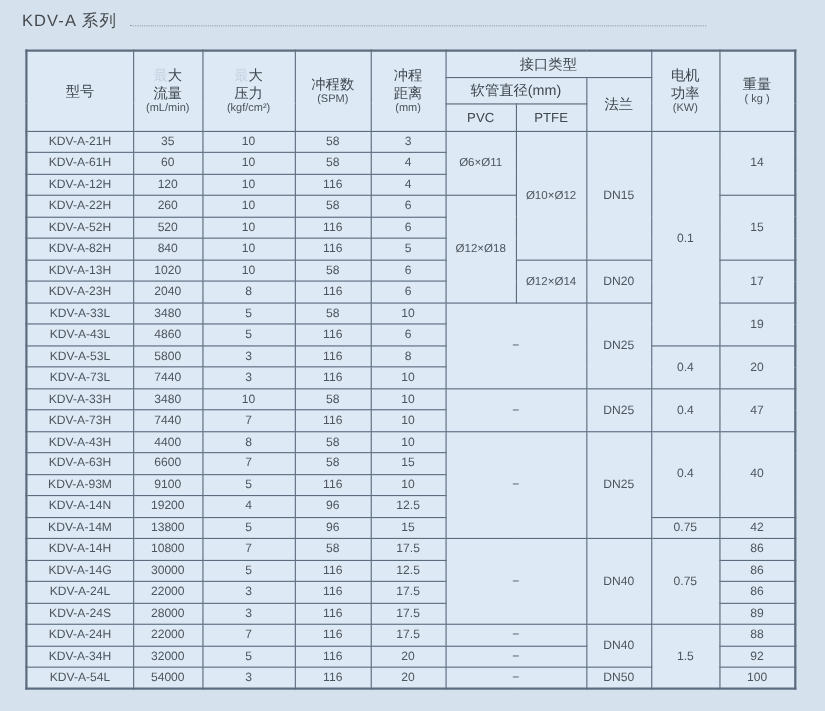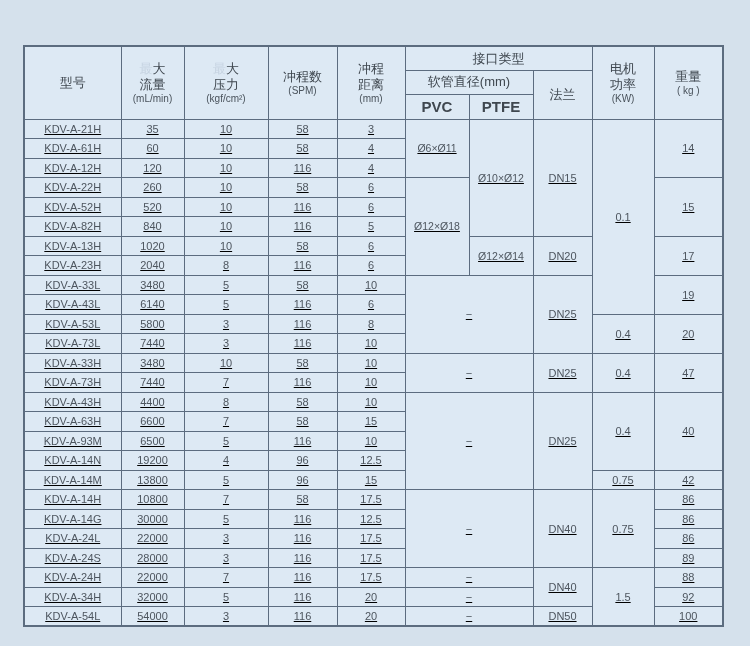--- a/index.html
+++ b/index.html
@@ -37,40 +37,44 @@
   table.spec th, table.spec td {
     border: 1px solid #5c6c7f;
     background: #dde9f4;
     text-align: center; vertical-align: middle;
     padding: 0;
     overflow: hidden;
   }
   thead tr.h1 { height: 24px; }
   thead tr.h2 { height: 24px; }
   thead tr.h3 { height: 25px; }
-  tbody tr { height: 19.5px; text-decoration: underline; }
+  tbody tr { height: 19.5px; }
 
   th { font-weight: normal; }
   th .cn {
     font-size: 13px; line-height: 1.18; color: #3f474f;
     white-space: pre-line;
   }
   th .unit { font-size: 10px; color: #49525b; margin-top: 1px; white-space: nowrap; }
-  th .sub  { font-size: 15px; color: #3f474f; font-weight: bold; }
+  th .sub  { font-size: 12px; color: #3f474f; }
   .ghost::first-letter { color: #c6d3e1; }
 
   td { font-size: 11px; color: #4d555e; }
   td[data-name="pvc-cell"], td[data-name="ptfe-cell"] { font-size: 10.5px; }
   td[data-name="hose-cell"] { font-size: 11px; }
 </style>
 </head>
 <body>
 
 <div class="page" data-name="page-root">
 
+  <div class="title-row" data-name="section-title-row">
+    <span class="page-title" data-name="page-title">KDV-A 系列</span>
+    <span class="dotline" data-name="title-dotted-line"></span>
+  </div>
 
   <table class="spec" data-name="spec-table">
     <colgroup>
       <col style="width:97px">
         <col style="width:63px">
         <col style="width:84px">
       <col style="width:69px">
         <col style="width:68px">
         <col style="width:64px">
       <col style="width:64px">
@@ -204,21 +208,21 @@
           <td data-name="flow-cell">3480</td>
           <td data-name="pressure-cell">5</td>
           <td data-name="spm-cell">58</td>
           <td data-name="stroke-cell">10</td>
           <td rowspan="4" colspan="2" data-name="hose-cell">−</td>
           <td rowspan="4" data-name="flange-cell">DN25</td>
           <td rowspan="2" data-name="weight-cell">19</td>
         </tr>
         <tr data-name="table-row">
           <td data-name="model-cell">KDV-A-43L</td>
-          <td data-name="flow-cell">6140</td>
+          <td data-name="flow-cell">4860</td>
           <td data-name="pressure-cell">5</td>
           <td data-name="spm-cell">116</td>
           <td data-name="stroke-cell">6</td>
         </tr>
         <tr data-name="table-row">
           <td data-name="model-cell">KDV-A-53L</td>
           <td data-name="flow-cell">5800</td>
           <td data-name="pressure-cell">3</td>
           <td data-name="spm-cell">116</td>
           <td data-name="stroke-cell">8</td>
@@ -263,21 +267,21 @@
         </tr>
         <tr data-name="table-row">
           <td data-name="model-cell">KDV-A-63H</td>
           <td data-name="flow-cell">6600</td>
           <td data-name="pressure-cell">7</td>
           <td data-name="spm-cell">58</td>
           <td data-name="stroke-cell">15</td>
         </tr>
         <tr data-name="table-row">
           <td data-name="model-cell">KDV-A-93M</td>
-          <td data-name="flow-cell">6500</td>
+          <td data-name="flow-cell">9100</td>
           <td data-name="pressure-cell">5</td>
           <td data-name="spm-cell">116</td>
           <td data-name="stroke-cell">10</td>
         </tr>
         <tr data-name="table-row">
           <td data-name="model-cell">KDV-A-14N</td>
           <td data-name="flow-cell">19200</td>
           <td data-name="pressure-cell">4</td>
           <td data-name="spm-cell">96</td>
           <td data-name="stroke-cell">12.5</td>

